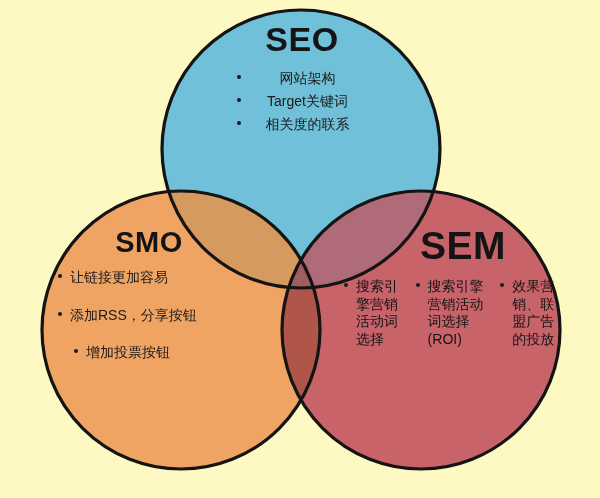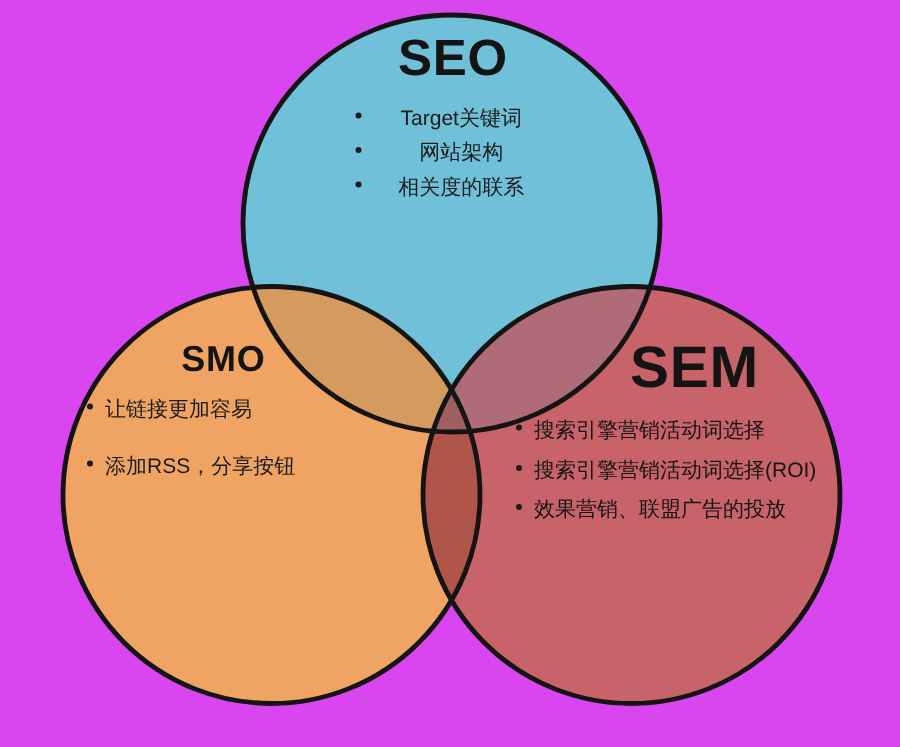--- a/index.html
+++ b/index.html
@@ -87,21 +87,21 @@
   .seo-col.col-right .bullet-row { width: 130px; }
   .seo-col .bullet-text { flex: 1; text-align: center; }
 
   
   #smo-group {
     left: 48px;
     top: 228px;
     width: 226px;
   }
   #smo-group .circle-title {
-    font-size: 24px;
+    font-size: 29px;
     margin-bottom: 12px;
     padding-right: 24px;
   }
   .smo-list {
     display: flex;
     flex-direction: column;
     gap: 20px;
     padding-left: 10px;
   }
   .smo-list .bullet-row {
@@ -122,21 +122,21 @@
     top: 226px;
     width: 236px;
   }
   #sem-group .circle-title {
     font-size: 39px;
     margin-bottom: 13px;
     padding-left: 26px;
   }
   .sem-list {
     display: flex;
-    flex-direction: column;
+    flex-direction: row;
     gap: 9px;
     padding-left: 12px;
   }
   .sem-list .bullet-row {
     display: flex;
     align-items: baseline;
     gap: 8px;
     font-size: 14px;
     color: #141414;
     line-height: 1.25;
@@ -150,21 +150,21 @@
     height: 4px;
     border-radius: 50%;
     background: #1b1b1b;
     position: relative;
     top: -4px;
   }
 </style>
 </head>
 <body>
 
-<div id="venn-stage" style="background: #d946ef;">
+<div id="venn-stage" style="background: #fef9c3;">
 
   <svg id="venn-shapes" viewBox="0 0 600 498">
     <defs>
       <clipPath id="clip-seo">
           <circle id="cp-seo" cx="301" cy="149" r="139"></circle>
         </clipPath>
       <clipPath id="clip-smo">
           <circle id="cp-smo" cx="181" cy="330" r="139"></circle>
         </clipPath>
       <clipPath id="clip-sem">
@@ -198,45 +198,49 @@
   </svg>
 
   <div class="text-layer">
 
     <div class="circle-group" id="seo-group">
       <div class="circle-title">SEO</div>
       <div class="seo-columns">
         <div class="seo-col col-right">
           <div class="bullet-row">
             <span class="dot"></span>
-            <span class="bullet-text">Target关键词</span>
+            <span class="bullet-text">网站架构</span>
           </div>
           <div class="bullet-row">
             <span class="dot"></span>
-            <span class="bullet-text">网站架构</span>
+            <span class="bullet-text">Target关键词</span>
           </div>
           <div class="bullet-row">
             <span class="dot"></span>
             <span class="bullet-text">相关度的联系</span>
           </div>
         </div>
       </div>
     </div>
 
     <div class="circle-group" id="smo-group">
       <div class="circle-title">SMO</div>
       <div class="smo-list">
         <div class="bullet-row">
           <span class="dot"></span>
           <span class="bullet-text">让链接更加容易</span>
         </div>
         <div class="bullet-row">
           <span class="dot"></span>
           <span class="bullet-text">添加RSS，分享按钮</span>
         </div>
+        <div class="bullet-row indented">
+          <span class="dot"></span>
+          <span class="bullet-text">增加投票按钮</span>
+        </div>
       </div>
     </div>
 
     <div class="circle-group" id="sem-group">
       <div class="circle-title">SEM</div>
       <div class="sem-list">
         <div class="bullet-row">
           <span class="dot"></span>
           <span class="bullet-text">搜索引擎营销活动词选择</span>
         </div>

